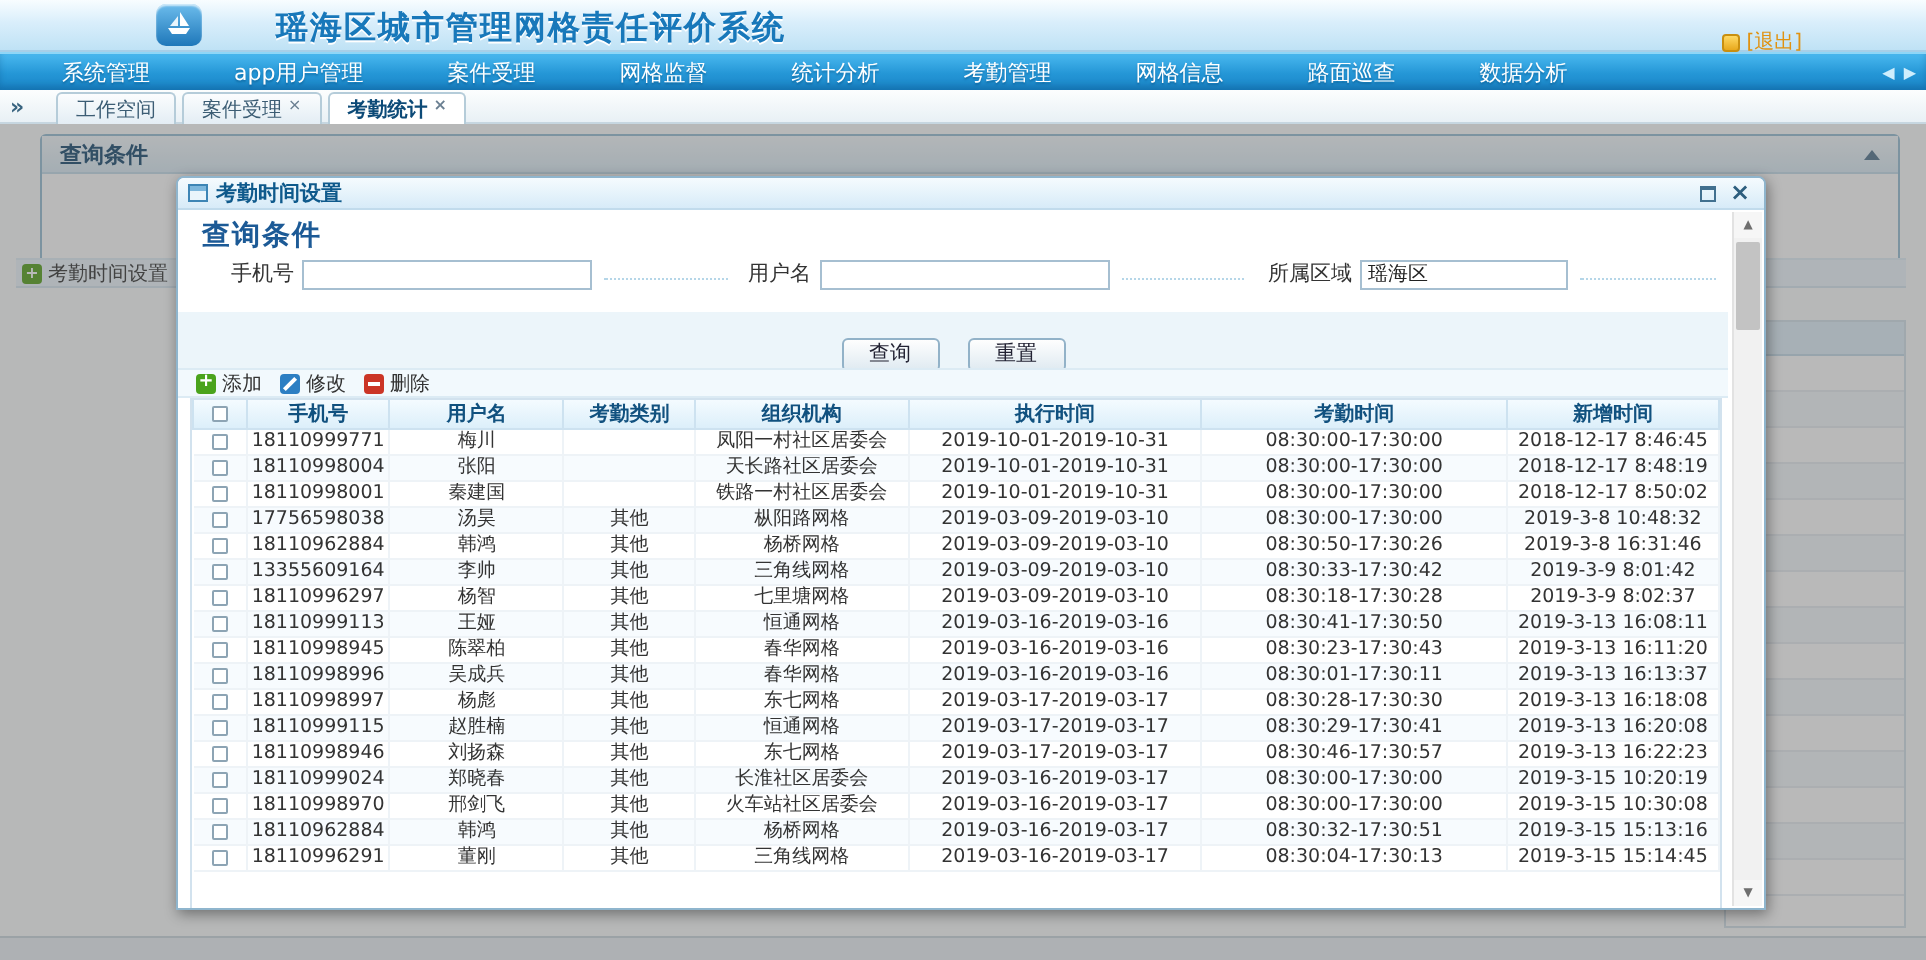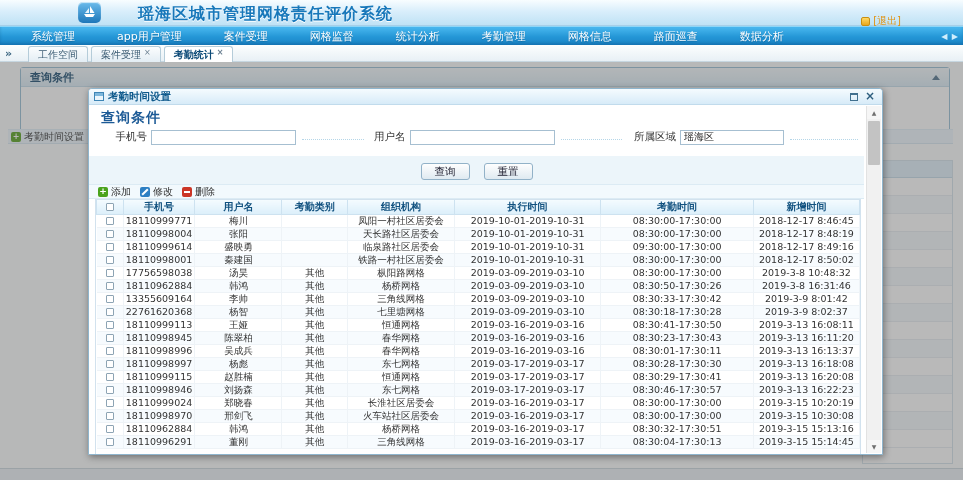--- a/index.html
+++ b/index.html
@@ -95,21 +95,21 @@
                      color:#1c5a96; font-family:"DejaVu Serif","Liberation Serif",serif; letter-spacing:1px; }
   .m-form { position:absolute; top:22px; left:0; right:18px; height:18px;
             display:flex; align-items:center; font-size:10.5px; color:#333; }
   .m-lbl { text-align:right; white-space:nowrap; }
   .lbl1 { width:58px; } .lbl2 { width:36px; } .lbl3 { width:48px; }
   .m-input { height:15px; border:1px solid #a6bfd1; font-size:10px; padding:0 3px; color:#222; margin-left:4px; }
   .in-wide { width:145px; } .in-area { width:104px; }
   .leader { flex:1; height:6px; border-bottom:1px dotted #a9cfe4; margin:0 6px; opacity:.85; }
   .leader.short { flex:0 0 68px; }
   .m-btnrow { position:absolute; top:50px; left:0; right:18px; height:30px; background:#ecf5fa;
-              display:flex; align-items:center; justify-content:center; gap:14px; }
+              display:flex; align-items:flex-end; justify-content:center; gap:14px; }
   .m-btn { height:17px; line-height:15px; padding:0 13px; font-size:10.5px; color:#223;
            background:linear-gradient(180deg,#fefefe,#dfeaf1); border:1px solid #92b2c8;
            border-radius:3px; cursor:pointer; }
   .m-toolbar { position:absolute; top:78px; left:0; right:18px; height:15px; background:#f2f9fd;
                border-top:1px solid #dcebf4; border-bottom:1px solid #dcebf4;
                display:flex; align-items:center; gap:9px; padding-left:9px; font-size:10px; color:#333; }
   .tb-item { display:flex; align-items:center; gap:3px; cursor:pointer; }
   .tb-icon { width:10px; height:10px; border-radius:2px; color:#fff; position:relative; }
   .tb-icon.add { background:#4aa31c; font-size:9px; line-height:9px; text-align:center; font-weight:bold; }
   .tb-icon.edit { background:#2d7fc3; }
@@ -335,32 +335,20 @@
               <td></td>
               <td>天长路社区居委会</td>
               <td>2019-10-01-2019-10-31</td>
               <td>08:30:00-17:30:00</td>
               <td>2018-12-17 8:48:19</td>
             </tr>
             <tr>
               <td>
                 <div class="cb"></div>
               </td>
-              <td>18110999614</td>
-              <td>盛映勇</td>
-              <td></td>
-              <td>临泉路社区居委会</td>
-              <td>2019-10-01-2019-10-31</td>
-              <td>09:30:00-17:30:00</td>
-              <td>2018-12-17 8:49:16</td>
-            </tr>
-            <tr>
-              <td>
-                <div class="cb"></div>
-              </td>
               <td>18110998001</td>
               <td>秦建国</td>
               <td></td>
               <td>铁路一村社区居委会</td>
               <td>2019-10-01-2019-10-31</td>
               <td>08:30:00-17:30:00</td>
               <td>2018-12-17 8:50:02</td>
             </tr>
             <tr>
               <td>
@@ -395,21 +383,21 @@
               <td>其他</td>
               <td>三角线网格</td>
               <td>2019-03-09-2019-03-10</td>
               <td>08:30:33-17:30:42</td>
               <td>2019-3-9 8:01:42</td>
             </tr>
             <tr>
               <td>
                 <div class="cb"></div>
               </td>
-              <td>22761620368</td>
+              <td>18110996297</td>
               <td>杨智</td>
               <td>其他</td>
               <td>七里塘网格</td>
               <td>2019-03-09-2019-03-10</td>
               <td>08:30:18-17:30:28</td>
               <td>2019-3-9 8:02:37</td>
             </tr>
             <tr>
               <td>
                 <div class="cb"></div>

